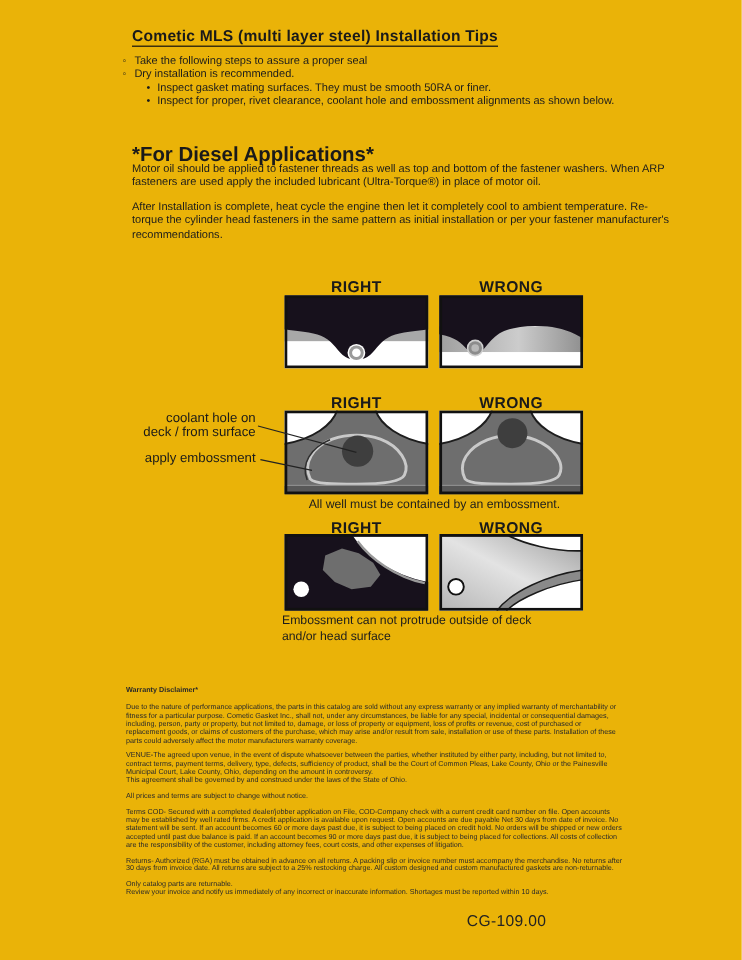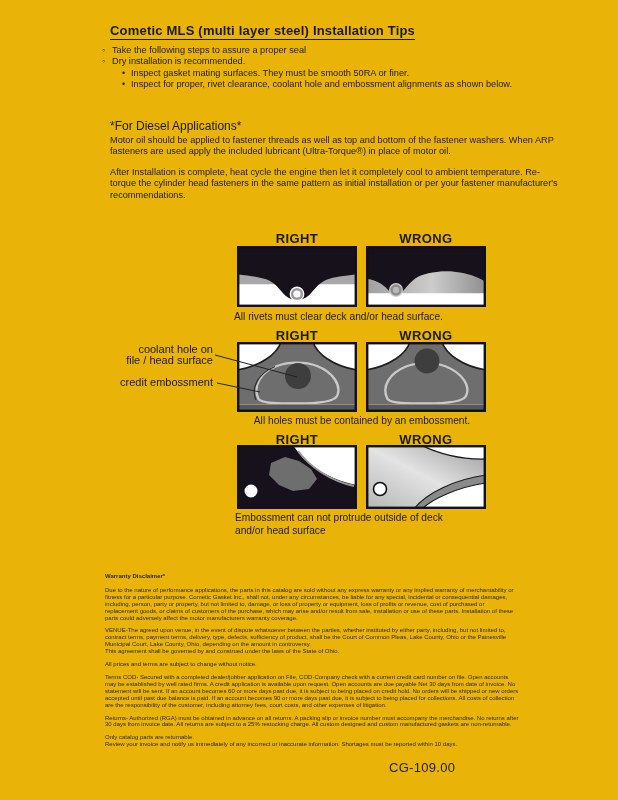--- a/index.html
+++ b/index.html
@@ -13,21 +13,21 @@
   .title{
     font-size:13px; font-weight:bold; letter-spacing:.2px;
     border-bottom:1.6px solid #111; padding-bottom:1px; display:inline-block;
   }
   .body-txt{font-size:9.2px; line-height:11.4px; color:#1c1c1c;}
   .tips li{list-style:none; position:relative; padding-left:9px;}
   .tips{margin:0;padding:0;}
   .tips .lvl1::before{content:"◦"; position:absolute; left:-1px; top:-0.5px; font-size:9px;}
   .tips .lvl2{margin-left:19px;}
   .tips .lvl2::before{content:"•"; position:absolute; left:0; font-size:9px;}
-  .h2{font-size:12px; font-weight:normal;}
+  .h2{font-size:17px; font-weight:bold;}
   .para{margin:0;}
   .fig-label{font-size:13px; font-weight:600; letter-spacing:.4px; text-align:center; width:120px;}
   .fig-caption{font-size:10.2px; color:#1c1c1c;}
   .ann{font-size:11px; text-align:right; line-height:10.6px;}
   .disclaimer{font-size:6px; line-height:6.9px; color:#2a2a2a; width:414px;}
   .disclaimer .dp{margin:0 0 6px 0;}
   .disclaimer .dp0{margin:0;}
   .disc-head{font-weight:bold; margin:0 0 7px 0;}
   .page-code{font-size:13px; letter-spacing:.3px; color:#222;}
   svg{display:block;}
@@ -81,30 +81,29 @@
       <rect y="26" width="120" height="21.5" fill="url(#g1)"></rect>
       <rect y="47.5" width="120" height="13.5" fill="#ffffff"></rect>
       <path d="M0,0 H120 V36 C111,30.5 101,27 90,26 C72,24.5 58,27 50,32 C45,35.5 41.5,39.5 37.5,44.5 C33.5,49 26.5,49 22.5,44.5 C18.5,40 14,35 0,32.5 Z" fill="#17111c"></path>
       <circle cx="30" cy="44" r="7" fill="#d0d0d0"></circle>
       <circle cx="30" cy="44" r="5.7" fill="#8c8c8c"></circle>
       <circle cx="30" cy="44" r="3.2" fill="#b8b8b8"></circle>
       <rect x="1.2" y="1.2" width="117.6" height="58.6" fill="none" stroke="#111111" stroke-width="2.4"></rect>
     </svg>
   </div>
 
-  <div class="abs fig-caption" style="left:234px; top:311px;">All rivets must clear deck and/or head surface.</div>
 
   <div class="abs fig-label" style="left:237px; top:328px;">RIGHT</div>
   <div class="abs fig-label" style="left:366px; top:328px;">WRONG</div>
 
   <div class="abs ann" style="left:60px; top:344px; width:153px;">
     <div>coolant hole on</div>
-    <div>file / head surface</div>
+    <div>deck / from surface</div>
   </div>
-  <div class="abs ann" style="left:60px; top:377px; width:153px;">credit embossment</div>
+  <div class="abs ann" style="left:60px; top:377px; width:153px;">apply embossment</div>
 
   <div class="abs" style="left:237px; top:342px;">
     <svg width="120" height="70" viewBox="0 0 120 70">
       <rect width="120" height="70" fill="#6e6e6e"></rect>
       <path d="M0,0 H44 C40,12 24,24 0,28 Z" fill="#ffffff"></path>
       <path d="M44,0 C40,12 24,24 0,28" fill="none" stroke="#1d1d1d" stroke-width="1.6"></path>
       <path d="M120,0 H76 C80,12 96,24 120,28 Z" fill="#ffffff"></path>
       <path d="M76,0 C80,12 96,24 120,28" fill="none" stroke="#1d1d1d" stroke-width="1.6"></path>
       <path d="M21.5,57 C15,44 24,30 40,24 C52,19.5 68,19.5 80,24 C96,30 105,44 100,54 C97,60 78,61.5 60,61.5 C42,61.5 25,61.5 21.5,57 Z" fill="none" stroke="#c9c9c9" stroke-width="2.4"></path>
       <path d="M19,58 C13.5,45 22,31 38,24.5" fill="none" stroke="#303030" stroke-width="1.3"></path>
@@ -128,21 +127,21 @@
       <rect y="63" width="120" height="7" fill="#585858"></rect>
       <rect x="1.2" y="1.2" width="117.6" height="67.6" fill="none" stroke="#111111" stroke-width="2.4"></rect>
     </svg>
   </div>
 
   <svg class="abs" style="left:210px; top:345px;" width="95" height="55" viewBox="0 0 95 55">
     <line x1="5" y1="10" x2="87" y2="32" stroke="#222222" stroke-width="1"></line>
     <line x1="7" y1="38" x2="50" y2="47" stroke="#222222" stroke-width="1"></line>
   </svg>
 
-  <div class="abs fig-caption" style="left:237px; top:415px; width:250px; text-align:center;">All holes must be contained by an embossment.</div>
+  <div class="abs fig-caption" style="left:237px; top:415px; width:250px; text-align:center;">All well must be contained by an embossment.</div>
 
   <div class="abs fig-label" style="left:237px; top:432px;">RIGHT</div>
   <div class="abs fig-label" style="left:366px; top:432px;">WRONG</div>
 
   <div class="abs" style="left:237px; top:445px;">
     <svg width="120" height="64" viewBox="0 0 120 64">
       <rect width="120" height="64" fill="#ffffff"></rect>
       <path d="M0,0 H56 C66,16 88,34 120,40 V64 H0 Z" fill="#17111c"></path>
       <path d="M61,6 C72,21 93,36 117,41" fill="none" stroke="#9a9a9a" stroke-width="2"></path>
       <path d="M34,18 L48,12 L62,16 L74,24 L80,34 L72,44 L56,46 L42,40 L32,30 Z" fill="#6e6e6e"></path>

